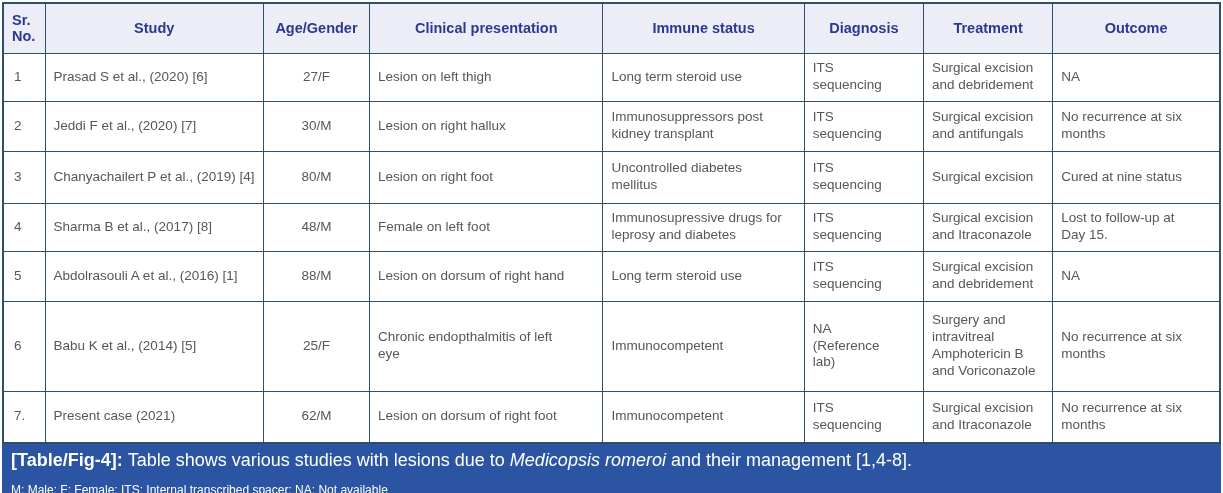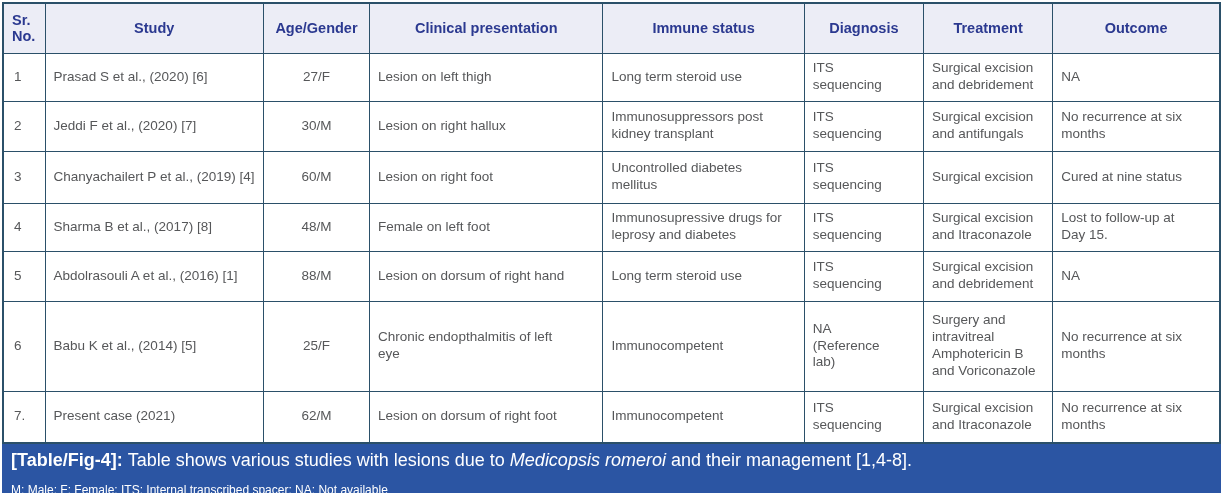--- a/index.html
+++ b/index.html
@@ -125,21 +125,21 @@
           <td class="c2">30/M</td>
           <td class="c3">Lesion on right hallux</td>
           <td class="c4">Immunosuppressors post kidney transplant</td>
           <td class="c5">ITS sequencing</td>
           <td class="c6">Surgical excision and antifungals</td>
           <td class="c7">No recurrence at six months</td>
         </tr>
         <tr>
           <td class="c0">3</td>
           <td class="c1">Chanyachailert P et al., (2019) [4]</td>
-          <td class="c2">60/M</td>
+          <td class="c2">80/M</td>
           <td class="c3">Lesion on right foot</td>
           <td class="c4">Uncontrolled diabetes mellitus</td>
           <td class="c5">ITS sequencing</td>
           <td class="c6">Surgical excision</td>
           <td class="c7">Cured at nine status</td>
         </tr>
         <tr>
           <td class="c0">4</td>
           <td class="c1">Sharma B et al., (2017) [8]</td>
           <td class="c2">48/M</td>

